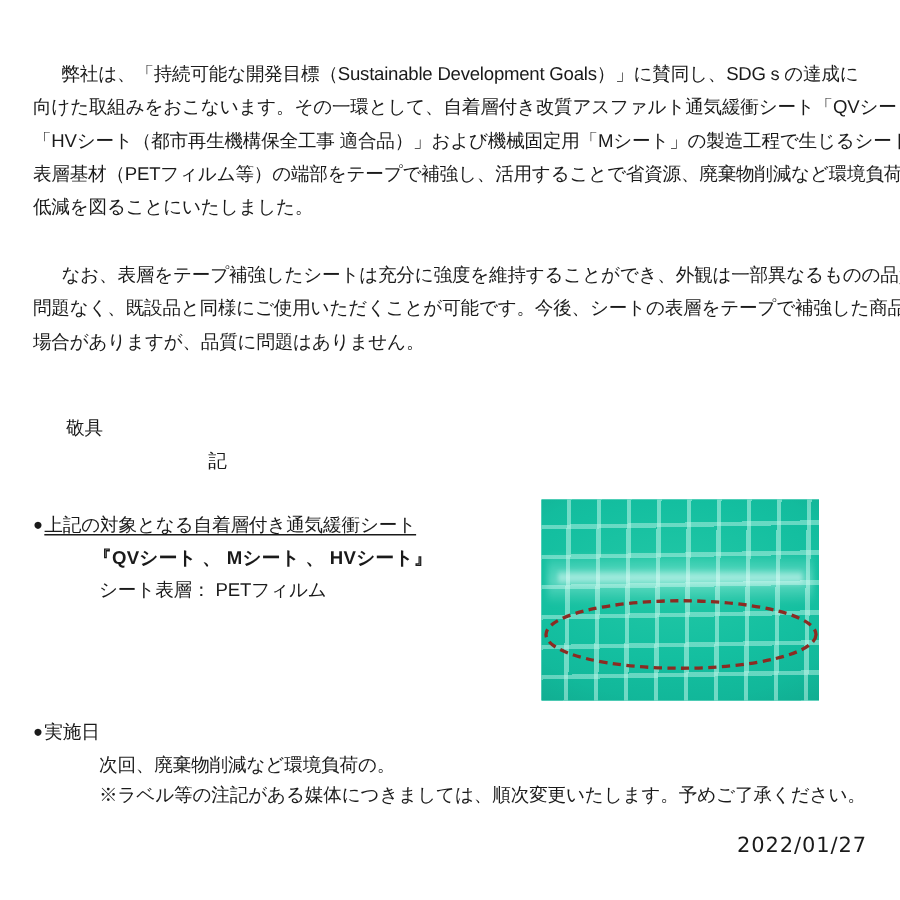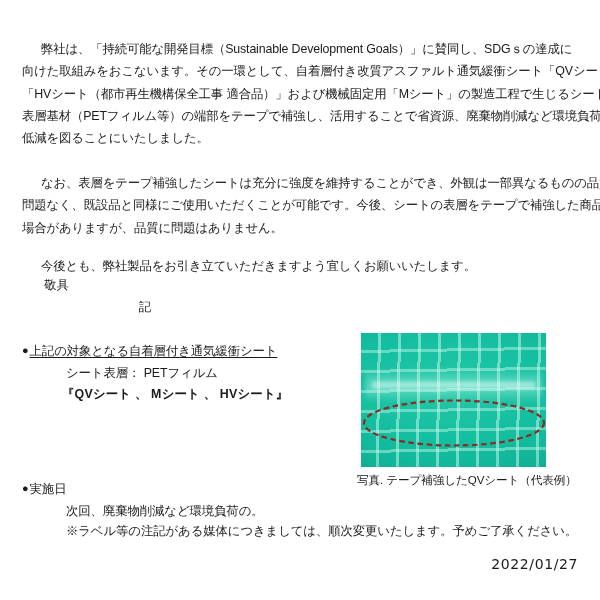--- a/index.html
+++ b/index.html
@@ -200,33 +200,30 @@
     <span class="ln">表層基材（PETフィルム等）の端部をテープで補強し、活用することで省資源、廃棄物削減など環境負荷の</span>
     <span class="ln">低減を図ることにいたしました。</span>
   </div>
 
   <div class="para" id="para2">
     <span class="ln indent">なお、表層をテープ補強したシートは充分に強度を維持することができ、外観は一部異なるものの品質、性能に</span>
     <span class="ln">問題なく、既設品と同様にご使用いただくことが可能です。今後、シートの表層をテープで補強した商品が含まれる</span>
     <span class="ln">場合がありますが、品質に問題はありません。</span>
   </div>
 
-  <div class="para" id="para3">
-    <span class="ln indent">今後とも、弊社製品をお引き立ていただきますよう宜しくお願いいたします。</span>
-  </div>
 
   <div class="keigu">敬具</div>
   <div class="ki">記</div>
 
   <div class="bullet-block" id="block-products">
     <span class="bullet-head">
       <span class="dot">●</span><span class="htext">上記の対象となる自着層付き通気緩衝シート</span>
     </span>
+    <span class="sub bold">『QVシート 、 Mシート 、 HVシート』</span>
     <span class="sub">シート表層： PETフィルム</span>
-    <span class="sub bold">『QVシート 、 Mシート 、 HVシート』</span>
   </div>
 
   <div class="bullet-block" id="block-date">
     <span class="bullet-head">
       <span class="dot">●</span><span class="htext nounderline">実施日</span>
     </span>
     <span class="sub">次回、廃棄物削減など環境負荷の。</span>
     <span class="sub note">※ラベル等の注記がある媒体につきましては、順次変更いたします。予めご了承ください。</span>
   </div>
 
@@ -234,17 +231,16 @@
     <div class="photo">
       <div class="sheen"></div>
       <div class="sheen2"></div>
       <div class="vignette"></div>
       <svg class="ellipse-svg" viewBox="0 0 185 134" preserveAspectRatio="none">
         <ellipse cx="93" cy="90.5" rx="90" ry="22.5" transform="translate(0,-0.5)" fill="none" stroke="#8b2b22" stroke-width="2.2" stroke-dasharray="5.5 3.6" stroke-linecap="butt"></ellipse>
       </svg>
     </div>
   </div>
 
-  <div class="photo-caption">写真. テープ補強したQVシート（代表例）</div>
 
   <div class="doc-date">2022/01/27</div>
 
 </div>
 
 </body></html>

